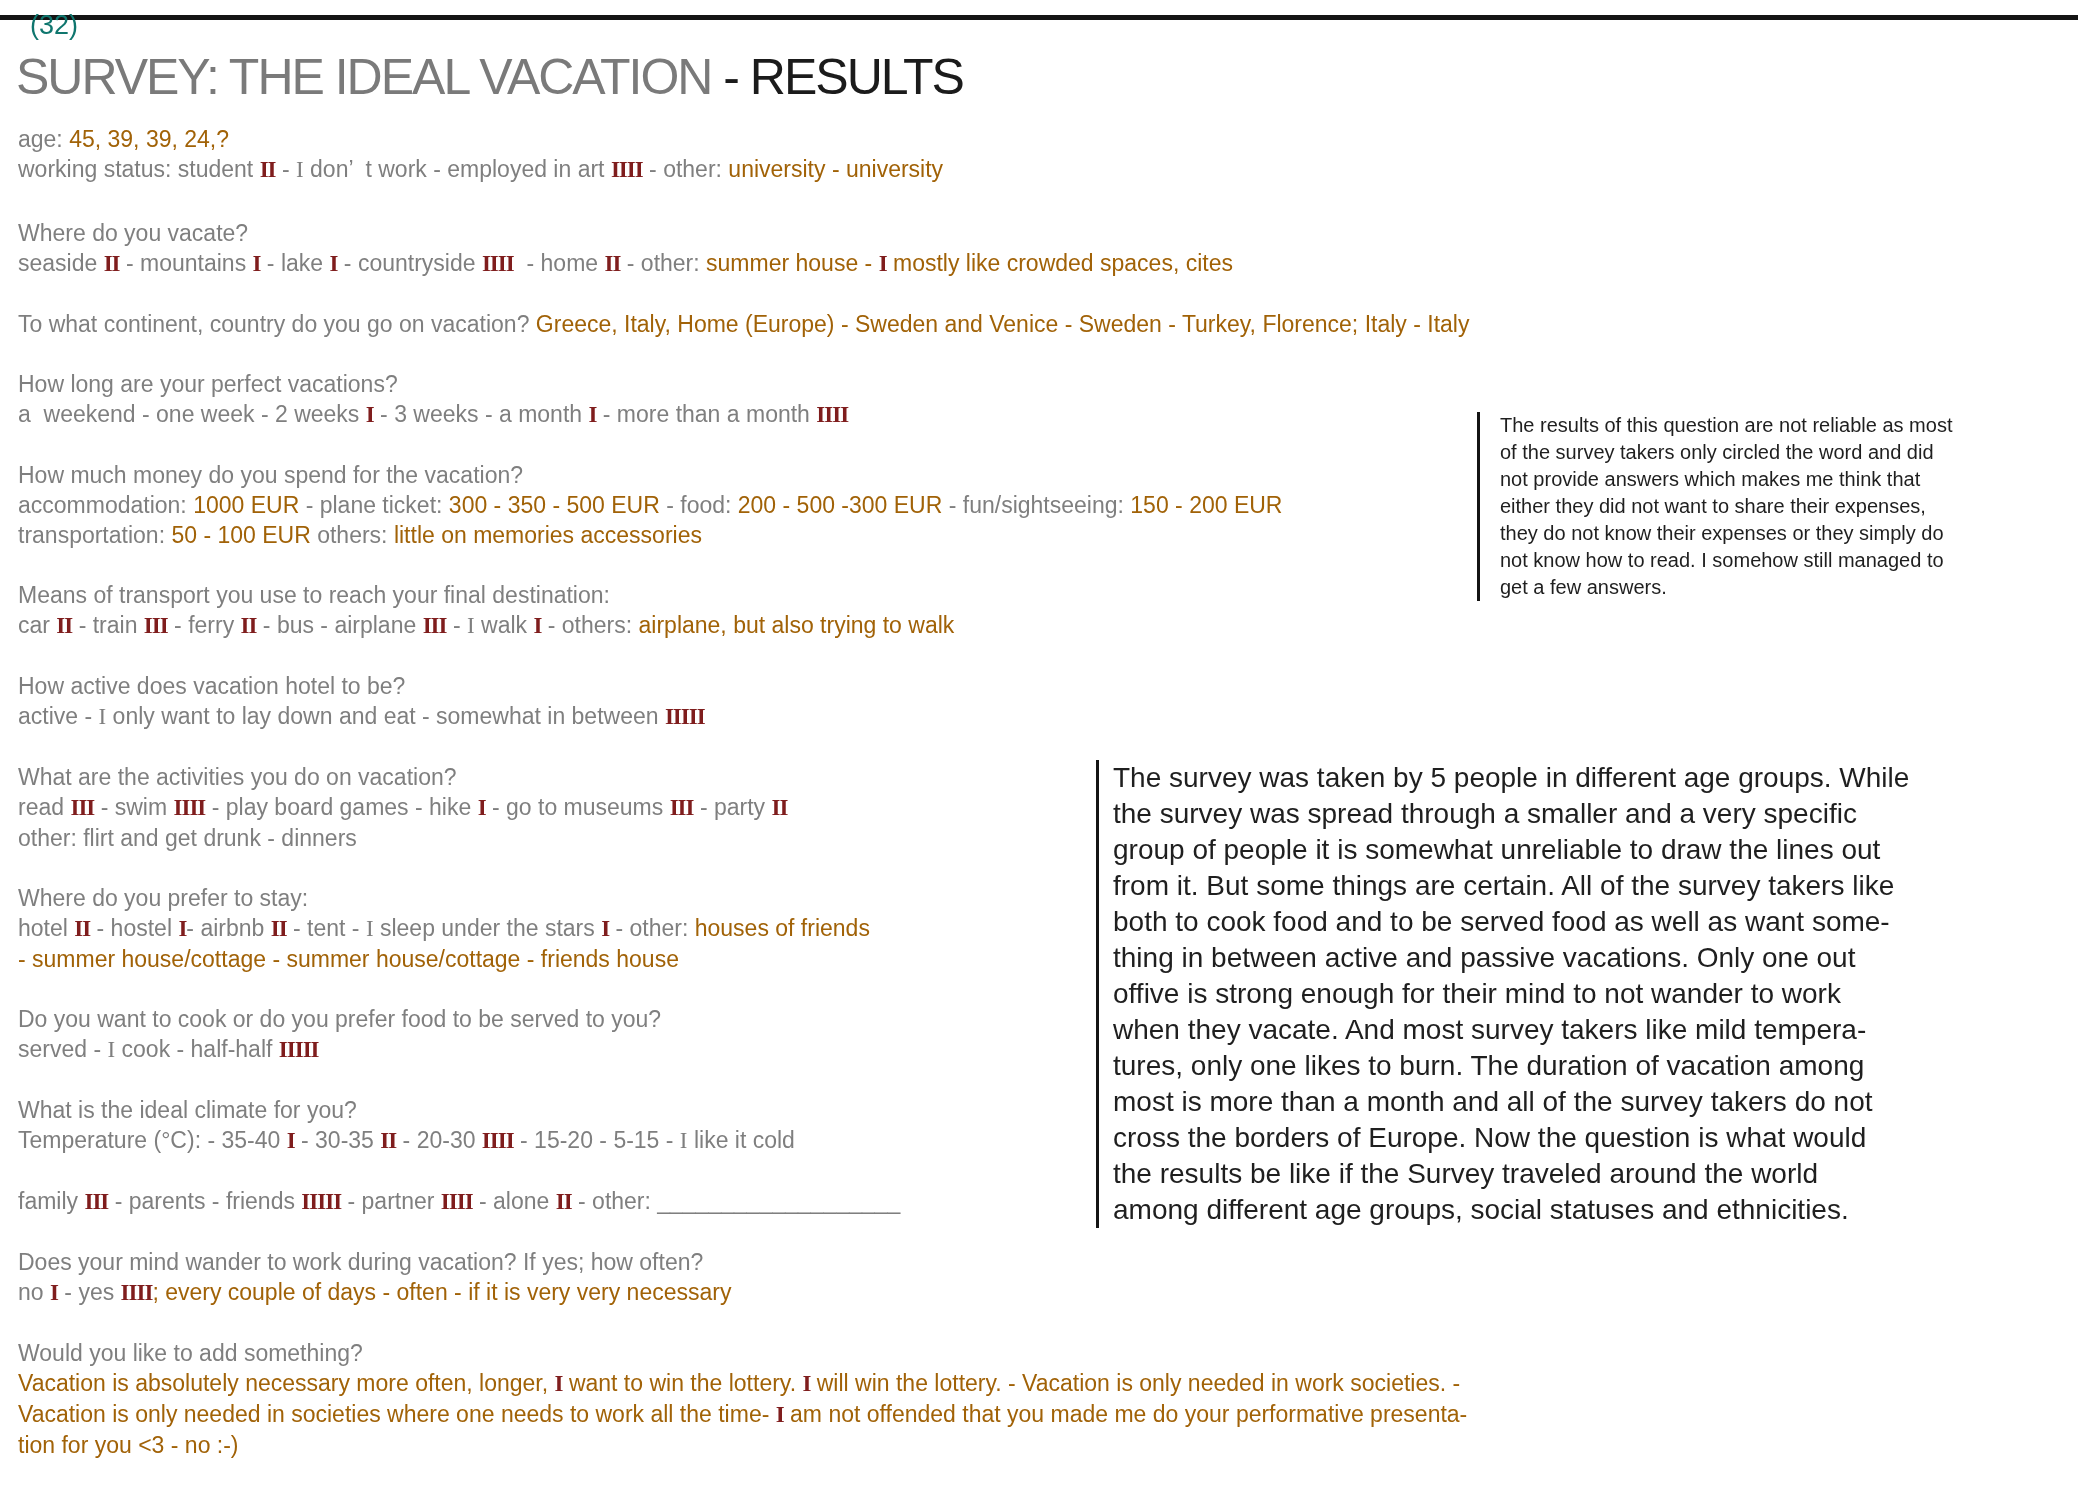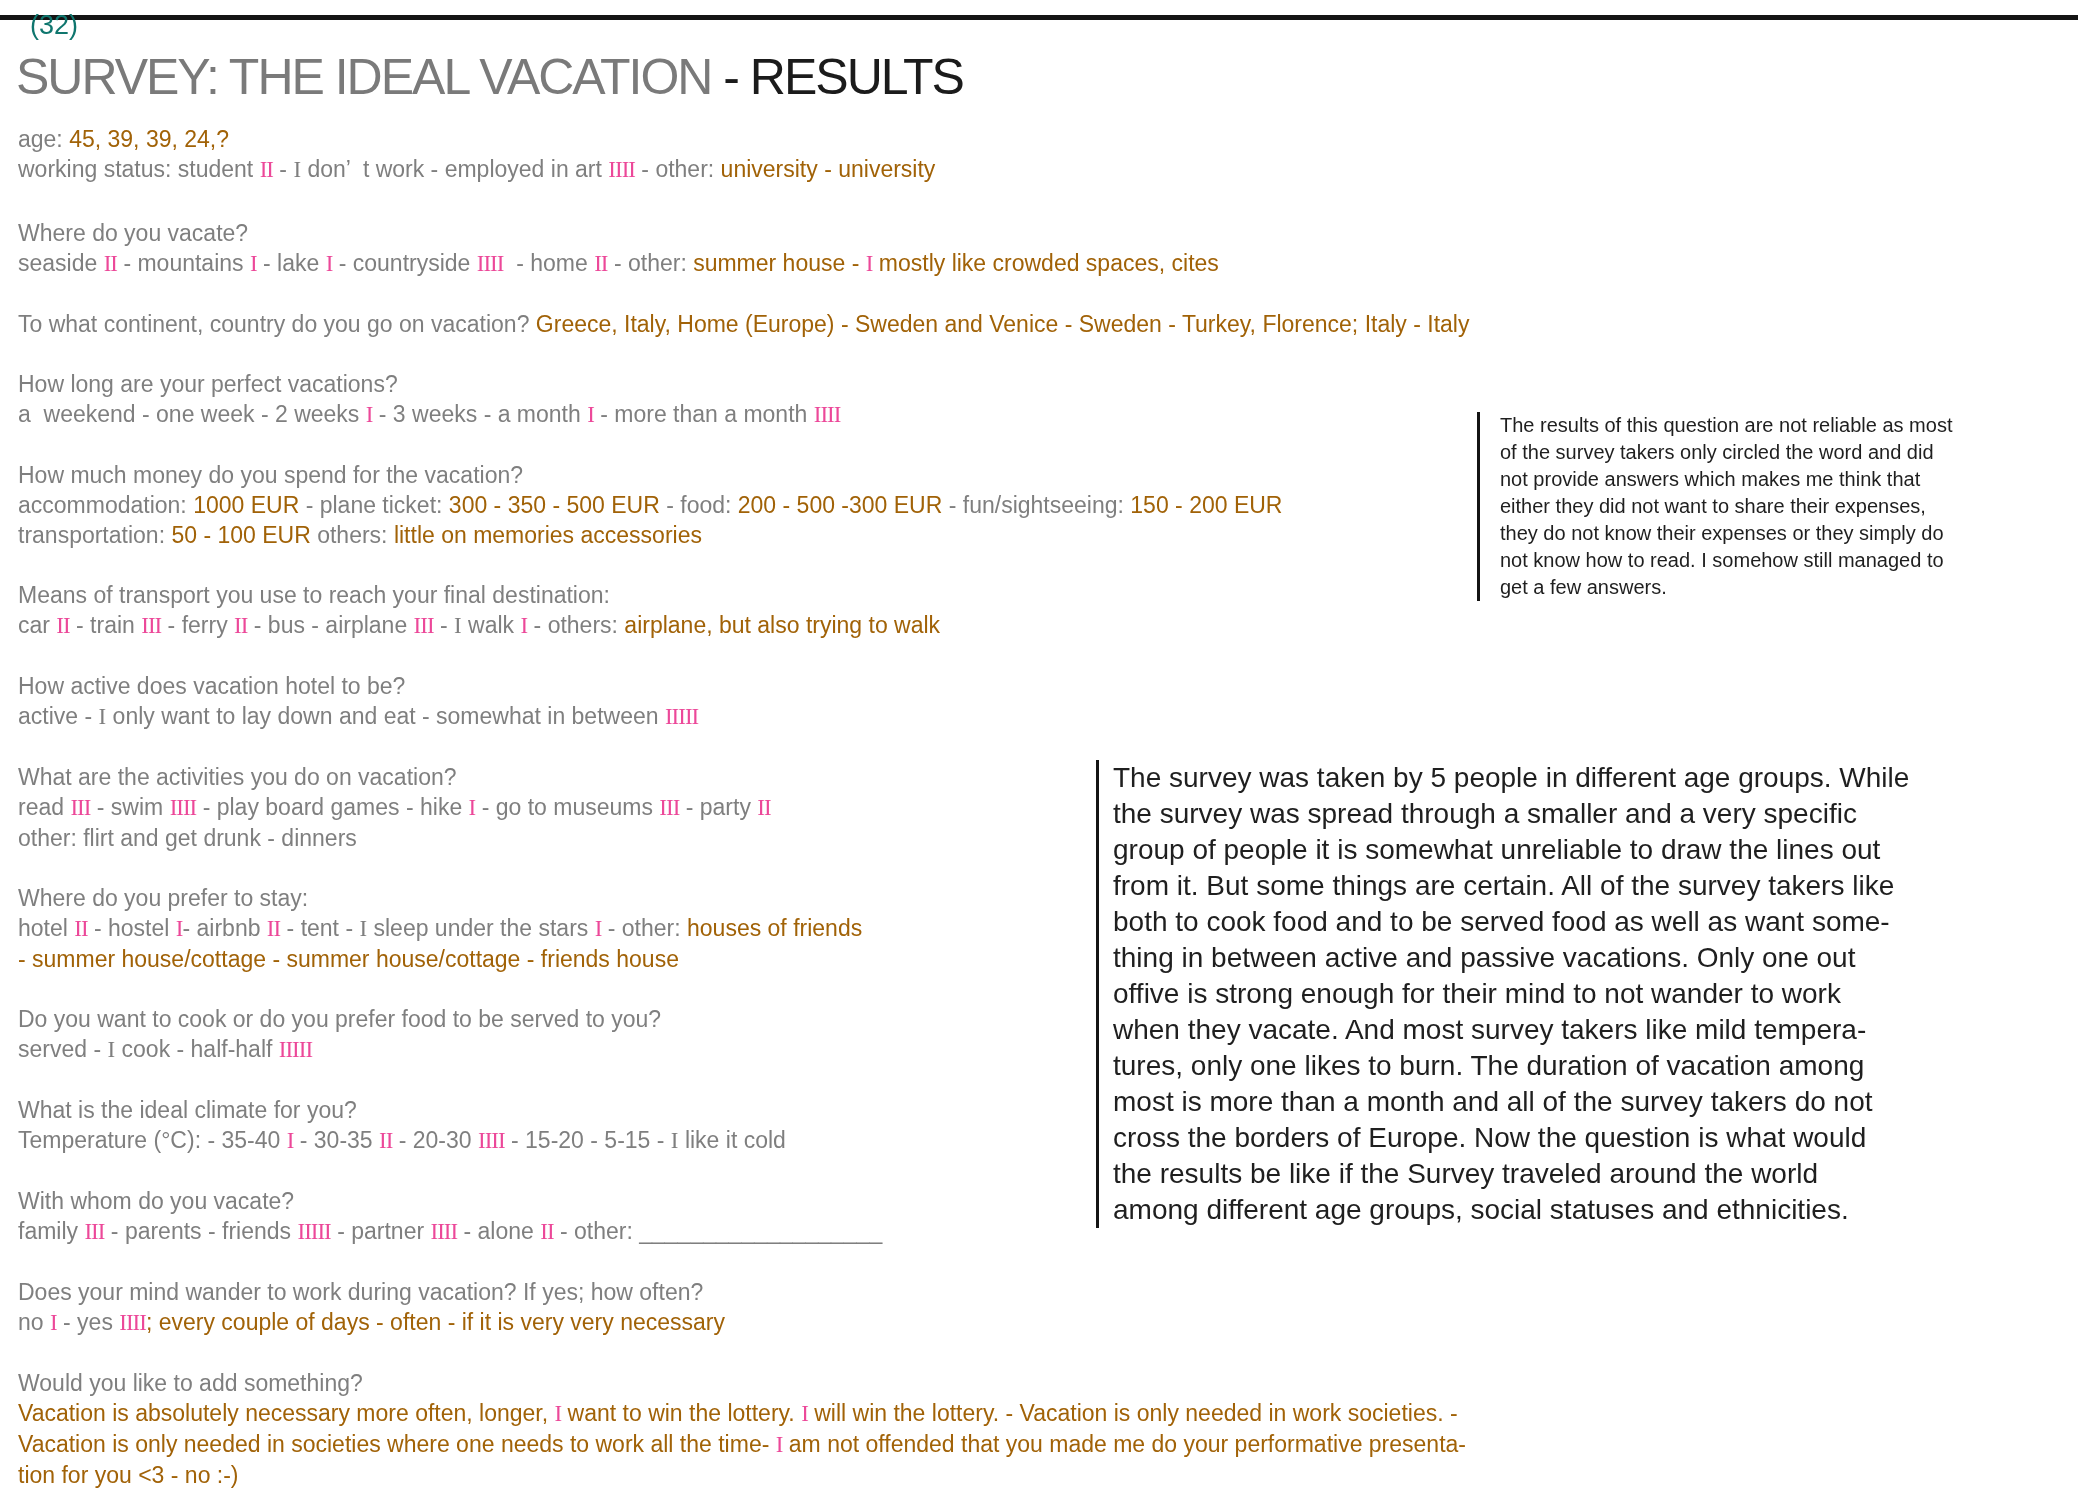--- a/index.html
+++ b/index.html
@@ -16,21 +16,21 @@
     font-size:50px;letter-spacing:-2px;white-space:nowrap;
     color:#7a7a7a;font-weight:400;
   }
   .page-title .title-suffix{color:#1b1b1b;}
   .survey-head{position:absolute;top:124px;left:18px;}
   .survey-body{position:absolute;top:218px;left:18px;}
   .block{margin-bottom:30px;}
   .line{font-size:23px;line-height:30px;white-space:pre;}
   .seg-q{color:#7f7f7f;}
   .seg-a{color:#a16207;}
-  .seg-t{font-family:"Liberation Serif", serif;color:#ec4899;font-weight:400;letter-spacing:-1px;}
+  .seg-t{font-family:"Liberation Serif", serif;color:#7f1d1d;font-weight:700;letter-spacing:-1px;}
   .seg-i{font-family:"Liberation Serif", serif;color:#7f7f7f;}
   .note{position:absolute;border-left:3px solid #141414;color:#1f1f1f;}
   .note-1{left:1477px;top:412px;padding-left:20px;font-size:20px;line-height:27px;}
   .note-2{left:1096px;top:760px;padding-left:14px;font-size:28px;line-height:36px;}
   .note-line{white-space:pre;}
 </style>
 </head>
 <body>
 
 <div class="page">
@@ -78,21 +78,20 @@
       </div>
       <div class="block">
         <div class="line"><span class="seg-q">Do you want to cook or do you prefer food to be served to you?</span></div>
         <div class="line"><span class="seg-q">served - </span><span class="seg-i">I</span><span class="seg-q"> cook - half-half </span><span class="seg-t">IIIII</span></div>
       </div>
       <div class="block">
         <div class="line"><span class="seg-q">What is the ideal climate for you?</span></div>
         <div class="line"><span class="seg-q">Temperature (°C): - 35-40 </span><span class="seg-t">I</span><span class="seg-q"> - 30-35 </span><span class="seg-t">II</span><span class="seg-q"> - 20-30 </span><span class="seg-t">IIII</span><span class="seg-q"> - 15-20 - 5-15 - </span><span class="seg-i">I</span><span class="seg-q"> like it cold</span></div>
       </div>
       <div class="block">
-        <div class="line"><span class="seg-q">With whom do you vacate?</span></div>
         <div class="line"><span class="seg-q">family </span><span class="seg-t">III</span><span class="seg-q"> - parents - friends </span><span class="seg-t">IIIII</span><span class="seg-q"> - partner </span><span class="seg-t">IIII</span><span class="seg-q"> - alone </span><span class="seg-t">II</span><span class="seg-q"> - other: </span><span class="seg-q">___________________</span></div>
       </div>
       <div class="block">
         <div class="line"><span class="seg-q">Does your mind wander to work during vacation? If yes; how often?</span></div>
         <div class="line"><span class="seg-q">no </span><span class="seg-t">I</span><span class="seg-q"> - yes </span><span class="seg-t">IIII</span><span class="seg-a">; every couple of days - often - if it is very very necessary</span></div>
       </div>
       <div class="block">
         <div class="line"><span class="seg-q">Would you like to add something?</span></div>
         <div class="line"><span class="seg-a">Vacation is absolutely necessary more often, longer, </span><span class="seg-t">I</span><span class="seg-a"> want to win the lottery. </span><span class="seg-t">I</span><span class="seg-a"> will win the lottery. - Vacation is only needed in work societies. -</span></div>
         <div class="line"><span class="seg-a">Vacation is only needed in societies where one needs to work all the time- </span><span class="seg-t">I</span><span class="seg-a"> am not offended that you made me do your performative presenta-</span></div>

